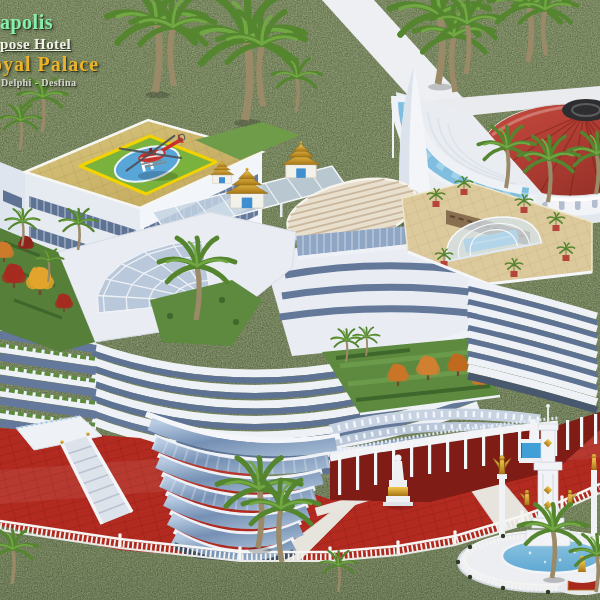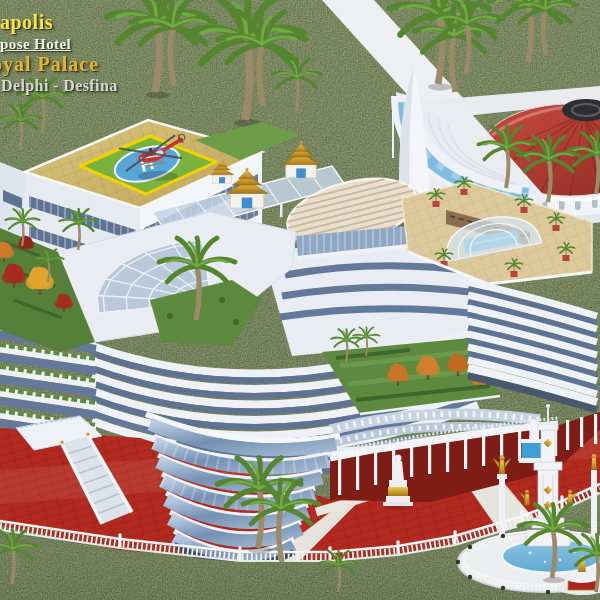--- a/index.html
+++ b/index.html
@@ -1,24 +1,24 @@
 <!DOCTYPE html>
 <html><head>
 <meta charset="utf-8">
 <style>
   html,body{margin:0;padding:0;background:#222;}
   .stage{width:600px;height:600px;position:relative;overflow:hidden;background:#55643f;font-family:"Liberation Serif",serif;}
   .scene{position:absolute;inset:0;display:block;}
   .caption{position:absolute;left:0;top:0;z-index:10;width:260px;pointer-events:none;}
   .caption div{position:absolute;white-space:nowrap;font-weight:bold;
     text-shadow:1px 1px 0 rgba(25,35,20,.6),2px 2px 3px rgba(0,0,0,.4);}
-  .cap1{top:11px;left:0;font-size:20px;color:#fde047;letter-spacing:.5px;}
+  .cap1{top:11px;left:0;font-size:20px;color:#86efac;letter-spacing:.5px;}
   .cap2{top:36px;left:0;font-size:15px;color:#f1f0e9;letter-spacing:.4px;text-decoration:underline;}
   .cap3{top:53px;left:-8px;font-size:20px;color:#ecb32a;letter-spacing:1px;}
-  .cap4{top:77px;left:1px;font-size:16px;color:#d8d7d1;letter-spacing:.4px;}
+  .cap4{top:77px;left:1px;font-size:10px;color:#d8d7d1;letter-spacing:.4px;}
   .htxt{font-family:"Liberation Sans",sans-serif;font-weight:bold;font-size:19px;fill:#ffffff;}
   .fr path{fill:none;stroke:#55862f;stroke-width:2.4;stroke-linecap:round;}
   .fr2 path{fill:none;stroke:#72a844;stroke-width:1.3;stroke-linecap:round;}
 </style>
 </head>
 <body>
 
 <div class="stage">
 
 <svg class="scene" viewBox="0 0 600 600" xmlns="http://www.w3.org/2000/svg">

